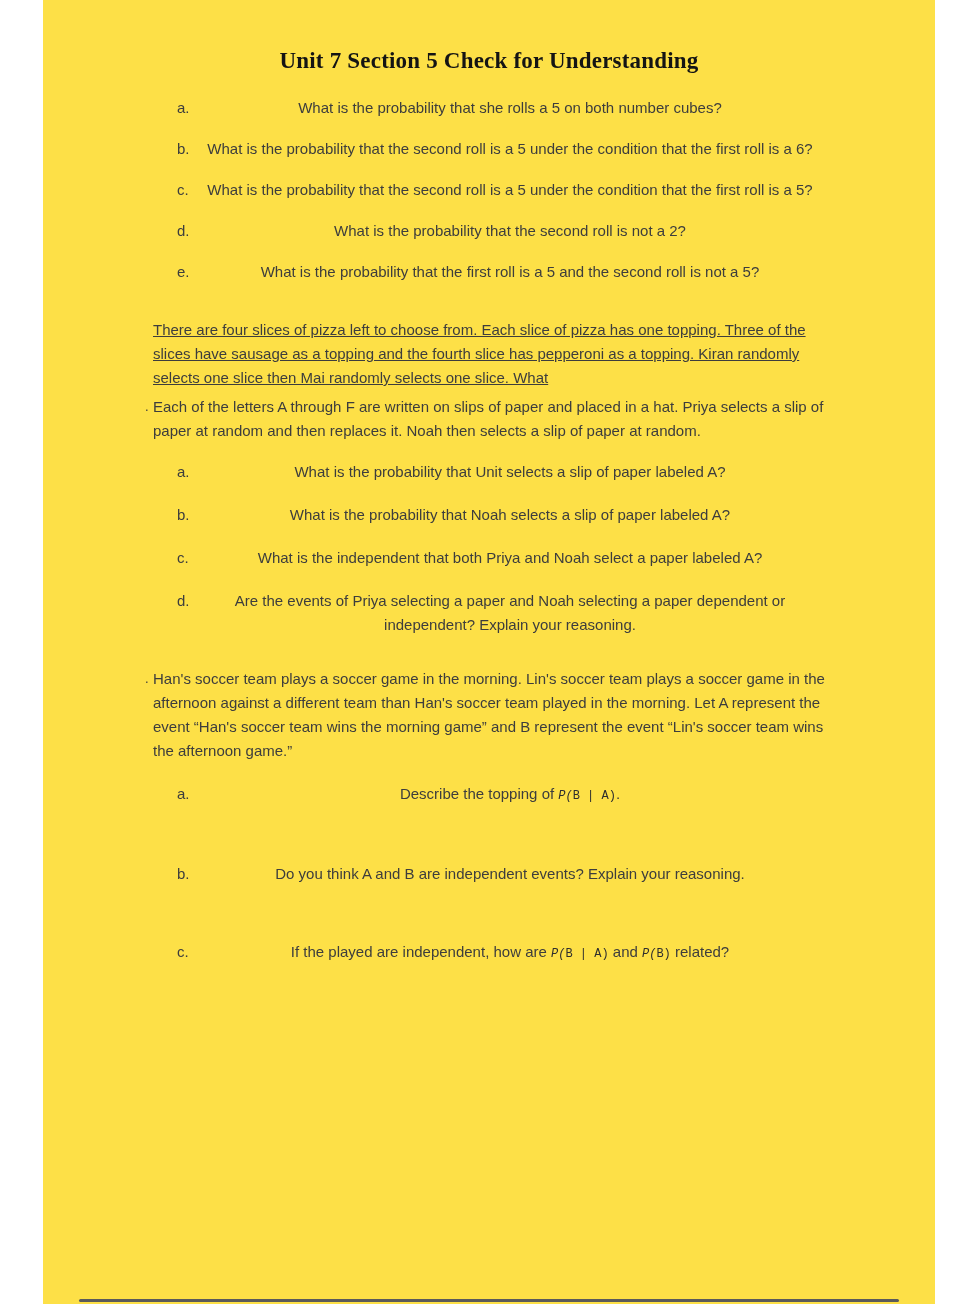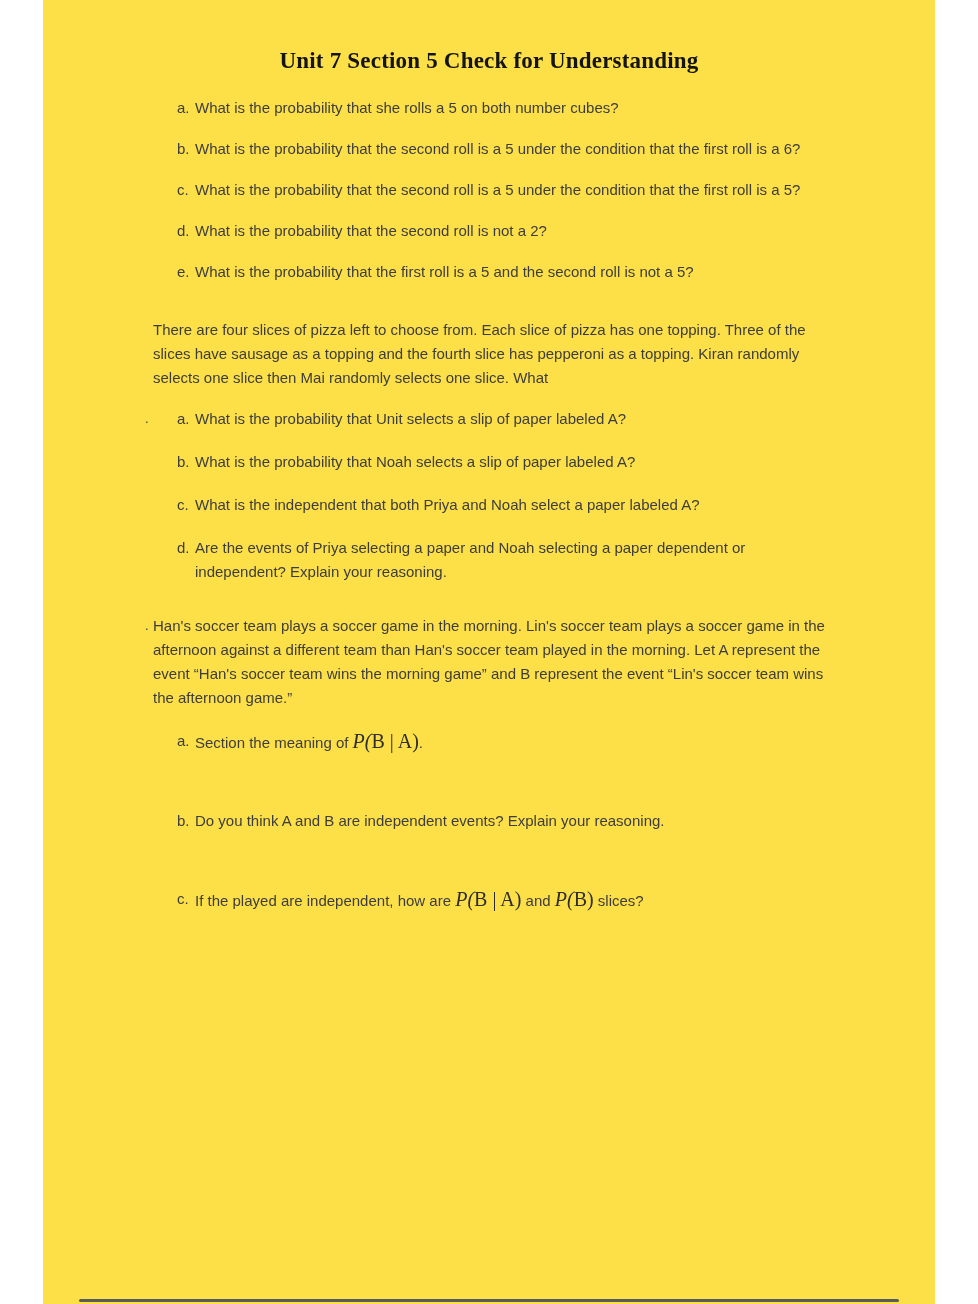--- a/index.html
+++ b/index.html
@@ -44,33 +44,33 @@
     left: -8px;
     top: 0;
     font-size: 13px;
     color: #3d3d3d;
   }
 
   .qlist { margin-left: 24px; margin-top: 17px; }
 
   .qitem { display: flex; margin-bottom: 17px; }
   .qlabel { flex: 0 0 auto; width: 18px; }
-  .qtext { flex: 1 1 auto; }
+  .qtext { flex: 1 1 auto; text-align: center; }
 
-  .gap-problem2 { margin-top: 34px; }
+  .gap-problem2 { margin-top: 34px; text-decoration: underline; }
   .gap-problem3 { margin-top: 5px; }
   .p3-list .qitem { margin-bottom: 19px; }
   .gap-problem4 { margin-top: 30px; }
   .p4-list { margin-top: 19px; }
   .p4-list .qitem { margin-bottom: 54px; }
 
   .math {
     display: inline-block;
-    font-family: Liberation Serif, serif;
-    font-size: 20px;
+    font-family: Liberation Mono, monospace;
+    font-size: 12px;
     line-height: 24px;
     color: #2e2e2e;
   }
   .math::first-letter { font-style: italic; }
 
   .bottom-edge-line {
     position: absolute;
     bottom: 2px;
     left: 50%;
     transform: translateX(-50%);
@@ -112,21 +112,21 @@
         </div>
       </div>
     </section>
 
     <section class="problem gap-problem2">
       <p class="intro">There are four slices of pizza left to choose from. Each slice of pizza has one topping. Three of the slices have sausage as a topping and the fourth slice has pepperoni as a topping. Kiran randomly selects one slice then Mai randomly selects one slice. What</p>
     </section>
 
     <section class="problem gap-problem3">
       <p class="intro">
-        <span class="stub-marker">.</span>
+        <span class="stub-marker">.</span><span>Each of the letters A through F are written on slips of paper and placed in a hat. Priya selects a slip of paper at random and then replaces it. Noah then selects a slip of paper at random.</span>
       </p>
       <div class="qlist p3-list">
         <div class="qitem">
           <span class="qlabel">a.</span>
           <span class="qtext">What is the probability that Unit selects a slip of paper labeled A?</span>
         </div>
         <div class="qitem">
           <span class="qlabel">b.</span>
           <span class="qtext">What is the probability that Noah selects a slip of paper labeled A?</span>
         </div>
@@ -141,29 +141,29 @@
       </div>
     </section>
 
     <section class="problem gap-problem4">
       <p class="intro">
         <span class="stub-marker">.</span><span>Han's soccer team plays a soccer game in the morning. Lin's soccer team plays a soccer game in the afternoon against a different team than Han's soccer team played in the morning. Let A represent the event “Han's soccer team wins the morning game” and B represent the event “Lin's soccer team wins the afternoon game.”</span>
       </p>
       <div class="qlist p4-list">
         <div class="qitem">
           <span class="qlabel">a.</span>
-          <span class="qtext"><span>Section the meaning of </span><span class="math">P(B | A)</span><span></span><span class="math"></span><span>.</span></span>
+          <span class="qtext"><span>Describe the topping of </span><span class="math">P(B | A)</span><span></span><span class="math"></span><span>.</span></span>
         </div>
         <div class="qitem">
           <span class="qlabel">b.</span>
           <span class="qtext"><span>Do you think A and B are independent events? Explain your reasoning.</span><span class="math"></span><span></span><span class="math"></span><span></span></span>
         </div>
         <div class="qitem">
           <span class="qlabel">c.</span>
-          <span class="qtext"><span>If the played are independent, how are </span><span class="math">P(B | A)</span><span> and </span><span class="math">P(B)</span><span> slices?</span></span>
+          <span class="qtext"><span>If the played are independent, how are </span><span class="math">P(B | A)</span><span> and </span><span class="math">P(B)</span><span> related?</span></span>
         </div>
       </div>
     </section>
 
   </div>
 
   <div class="bottom-edge-line"></div>
 </div>
 
 </body></html>

